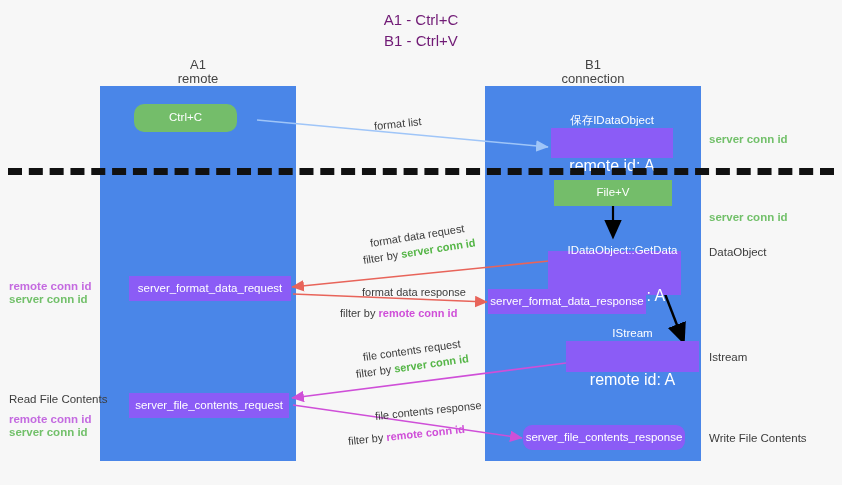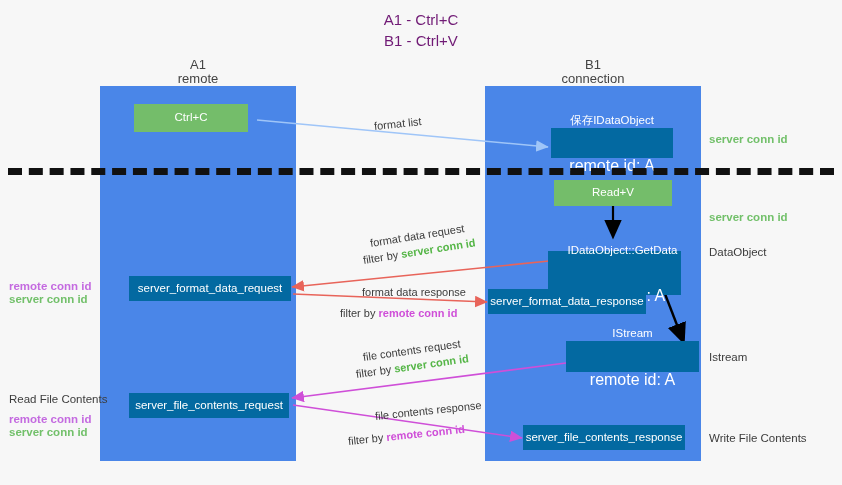--- a/index.html
+++ b/index.html
@@ -37,21 +37,21 @@
   }
 
   
   .node{
     position:absolute;box-sizing:border-box;
     display:flex;align-items:center;justify-content:center;flex-direction:column;
     color:#fff;font-size:11.5px;line-height:13.5px;text-align:center;
     padding:3px 6px;
   }
   .node.green{background:#6aa84f;background:#74bd6a;}
-  .node.orange{background:#0369a1;}
+  .node.orange{background:#8b5cf6;}
   .node .l2{font-size:16px;margin-top:32px;}
 
   
   .sidelab{position:absolute;font-size:11.5px;line-height:14px;}
   .green-t{color:#72c06a;font-weight:bold;}
   .magenta-t{color:#c46ae0;font-weight:bold;}
   .dark-t{color:#3c3c3c;}
 
   
   .cap{
@@ -112,31 +112,31 @@
 
     <path d="M293,294 L487,302" stroke="#e8645a" stroke-width="1.6" fill="none" marker-end="url(#ah-red)"></path>
 
     <path d="M655,268 L682,338" stroke="#000" stroke-width="2.4" fill="none" marker-end="url(#ah-black)"></path>
 
     <path d="M566,363 L292,398" stroke="#cf4fd8" stroke-width="1.6" fill="none" marker-end="url(#ah-mag)"></path>
 
     <path d="M293,405 L522,438" stroke="#cf4fd8" stroke-width="1.6" fill="none" marker-end="url(#ah-mag)"></path>
   </svg>
 
-  <div class="node green" style="left:134px;top:104px;width:114px;height:28px;">
+  <div class="node green" style="left:134px;top:104px;width:103px;height:28px;border-radius:10px;">
     <div>Ctrl+C</div>
   </div>
 
   <div class="node orange" style="left:551px;top:128px;width:122px;height:30px;">
     <div>保存IDataObject</div>
     <div class="l2">remote id: A</div>
   </div>
 
   <div class="node green" style="left:554px;top:180px;width:118px;height:26px;">
-    <div>Read+V</div>
+    <div>File+V</div>
   </div>
 
   <div class="node orange" style="left:548px;top:251px;width:133px;height:44px;padding-left:22px;">
     <div>IDataObject::GetData</div>
     <div class="l2">remote id: A</div>
   </div>
 
   <div class="node orange" style="left:129px;top:276px;width:162px;height:25px;">
     <div>server_format_data_request</div>
   </div>
@@ -147,21 +147,21 @@
 
   <div class="node orange" style="left:566px;top:341px;width:133px;height:31px;">
     <div>IStream</div>
     <div class="l2">remote id: A</div>
   </div>
 
   <div class="node orange" style="left:129px;top:393px;width:160px;height:25px;">
     <div>server_file_contents_request</div>
   </div>
 
-  <div class="node orange" style="left:523px;top:425px;width:162px;height:25px;">
+  <div class="node orange" style="left:523px;top:425px;width:162px;height:25px;border-radius:9px;">
     <div>server_file_contents_response</div>
   </div>
 
   <div class="cap rot-n6" style="left:374px;top:119px;">format list</div>
 
   <div class="cap rot-n9" style="left:370px;top:236px;">format data request</div>
   <div class="cap rot-n9" style="left:363px;top:253px;"><span>filter by </span><span class="acc-green">server conn id</span></div>
 
   <div class="cap" style="left:362px;top:285px;">format data response</div>
   <div class="cap" style="left:340px;top:306px;"><span>filter by </span><span class="acc-mag">remote conn id</span></div>

